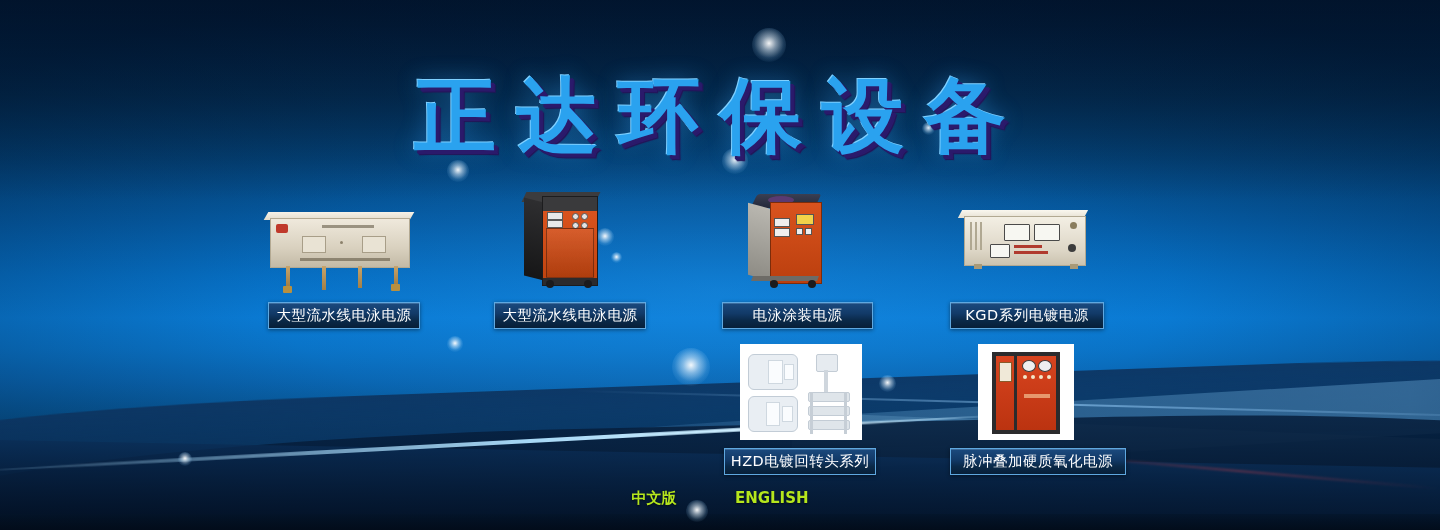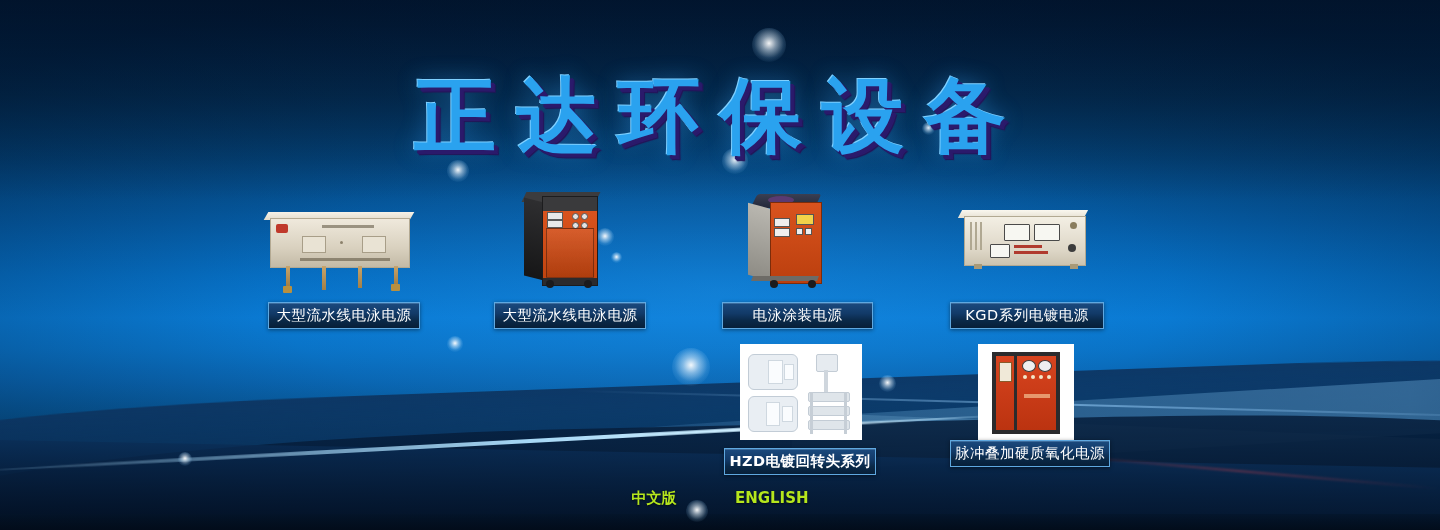--- a/index.html
+++ b/index.html
@@ -330,39 +330,39 @@
       <div class="p7-mini" style="left:26px;top:58px;width:12px;height:22px;"></div>
       <div class="p7-mini" style="left:42px;top:62px;width:9px;height:14px;"></div>
       <div class="p7-head" style="left:76px;top:10px;width:20px;height:16px;"></div>
       <div class="p7-col" style="left:84px;top:26px;width:4px;height:22px;"></div>
       <div class="p7-shelf" style="left:68px;top:48px;width:40px;height:8px;"></div>
       <div class="p7-shelf" style="left:68px;top:62px;width:40px;height:8px;"></div>
       <div class="p7-shelf" style="left:68px;top:76px;width:40px;height:8px;"></div>
       <div class="p7-leg" style="left:70px;top:48px;height:42px;"></div>
       <div class="p7-leg" style="left:104px;top:48px;height:42px;"></div>
     </div>
-    <div class="label" style="left:0;top:104px;width:152px;font-weight:bold;">HZD电镀回转头系列</div>
+    <div class="label" style="left:0;top:104px;width:152px;">HZD电镀回转头系列</div>
   </div>
 
   <div class="product" style="left:950px;top:344px;width:162px;height:136px;">
     <div class="photo" style="left:28px;top:0;width:96px;height:96px;">
       <div class="dev p8-bg"></div>
       <div class="p8-frame"></div>
       <div class="p8-leftdoor"></div>
       <div class="p8-rightdoor"></div>
       <div class="p8-panel" style="left:21px;top:18px;width:11px;height:18px;"></div>
       <div class="p8-meter" style="left:44px;top:16px;width:12px;height:10px;"></div>
       <div class="p8-meter" style="left:60px;top:16px;width:12px;height:10px;"></div>
       <div class="p8-btn" style="left:45px;top:31px;"></div>
       <div class="p8-btn" style="left:53px;top:31px;"></div>
       <div class="p8-btn" style="left:61px;top:31px;"></div>
       <div class="p8-btn" style="left:69px;top:31px;"></div>
       <div class="p8-panel" style="left:46px;top:50px;width:26px;height:4px;background:rgba(255,230,180,.55);border:none;"></div>
     </div>
-    <div class="label" style="left:0;top:96px;width:160px;">脉冲叠加硬质氧化电源</div>
+    <div class="label" style="left:0;top:104px;width:176px;">脉冲叠加硬质氧化电源</div>
   </div>
 
   <div class="langs">
     <a class="lang" href="#">中文版</a>
     <a class="lang" href="#">ENGLISH</a>
   </div>
 
 </div>
 
 </body></html>

